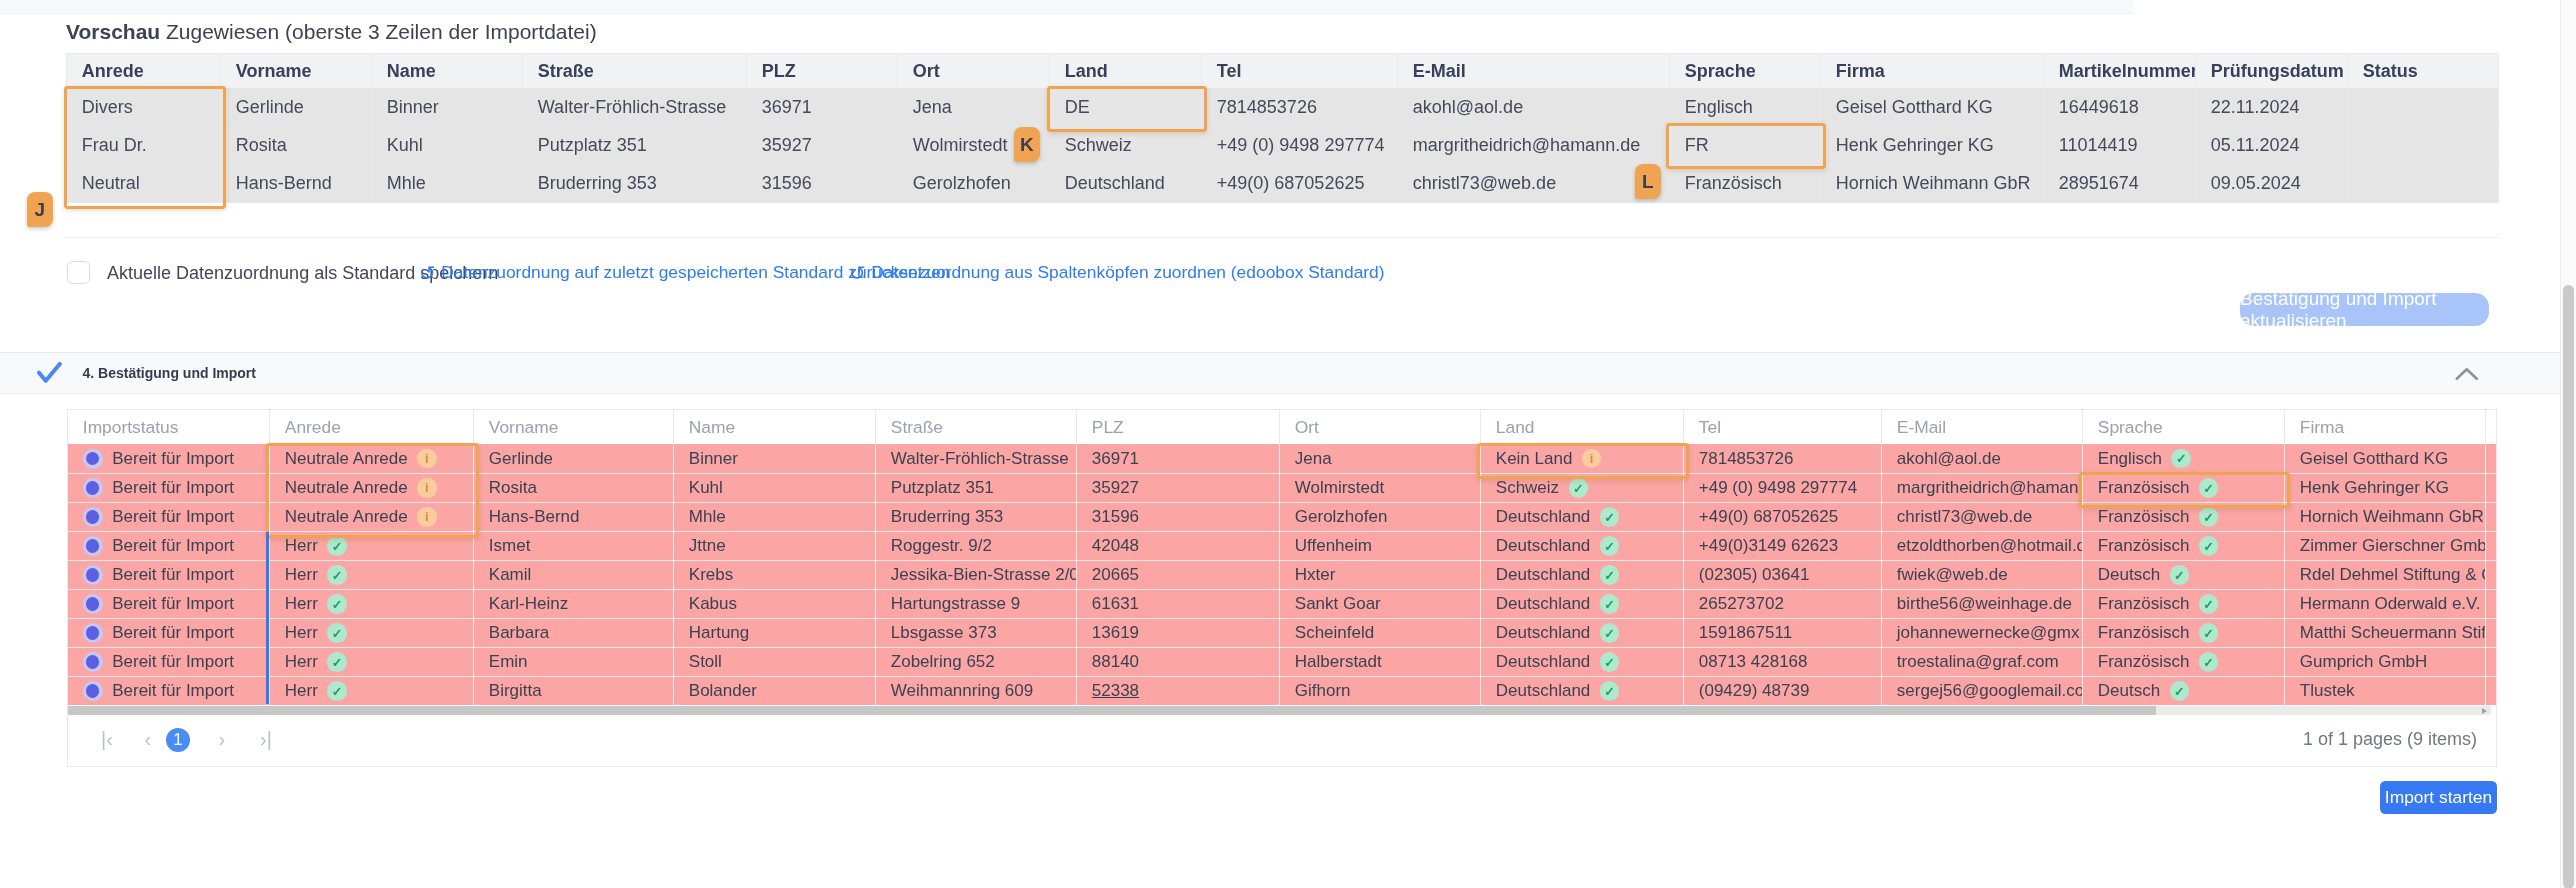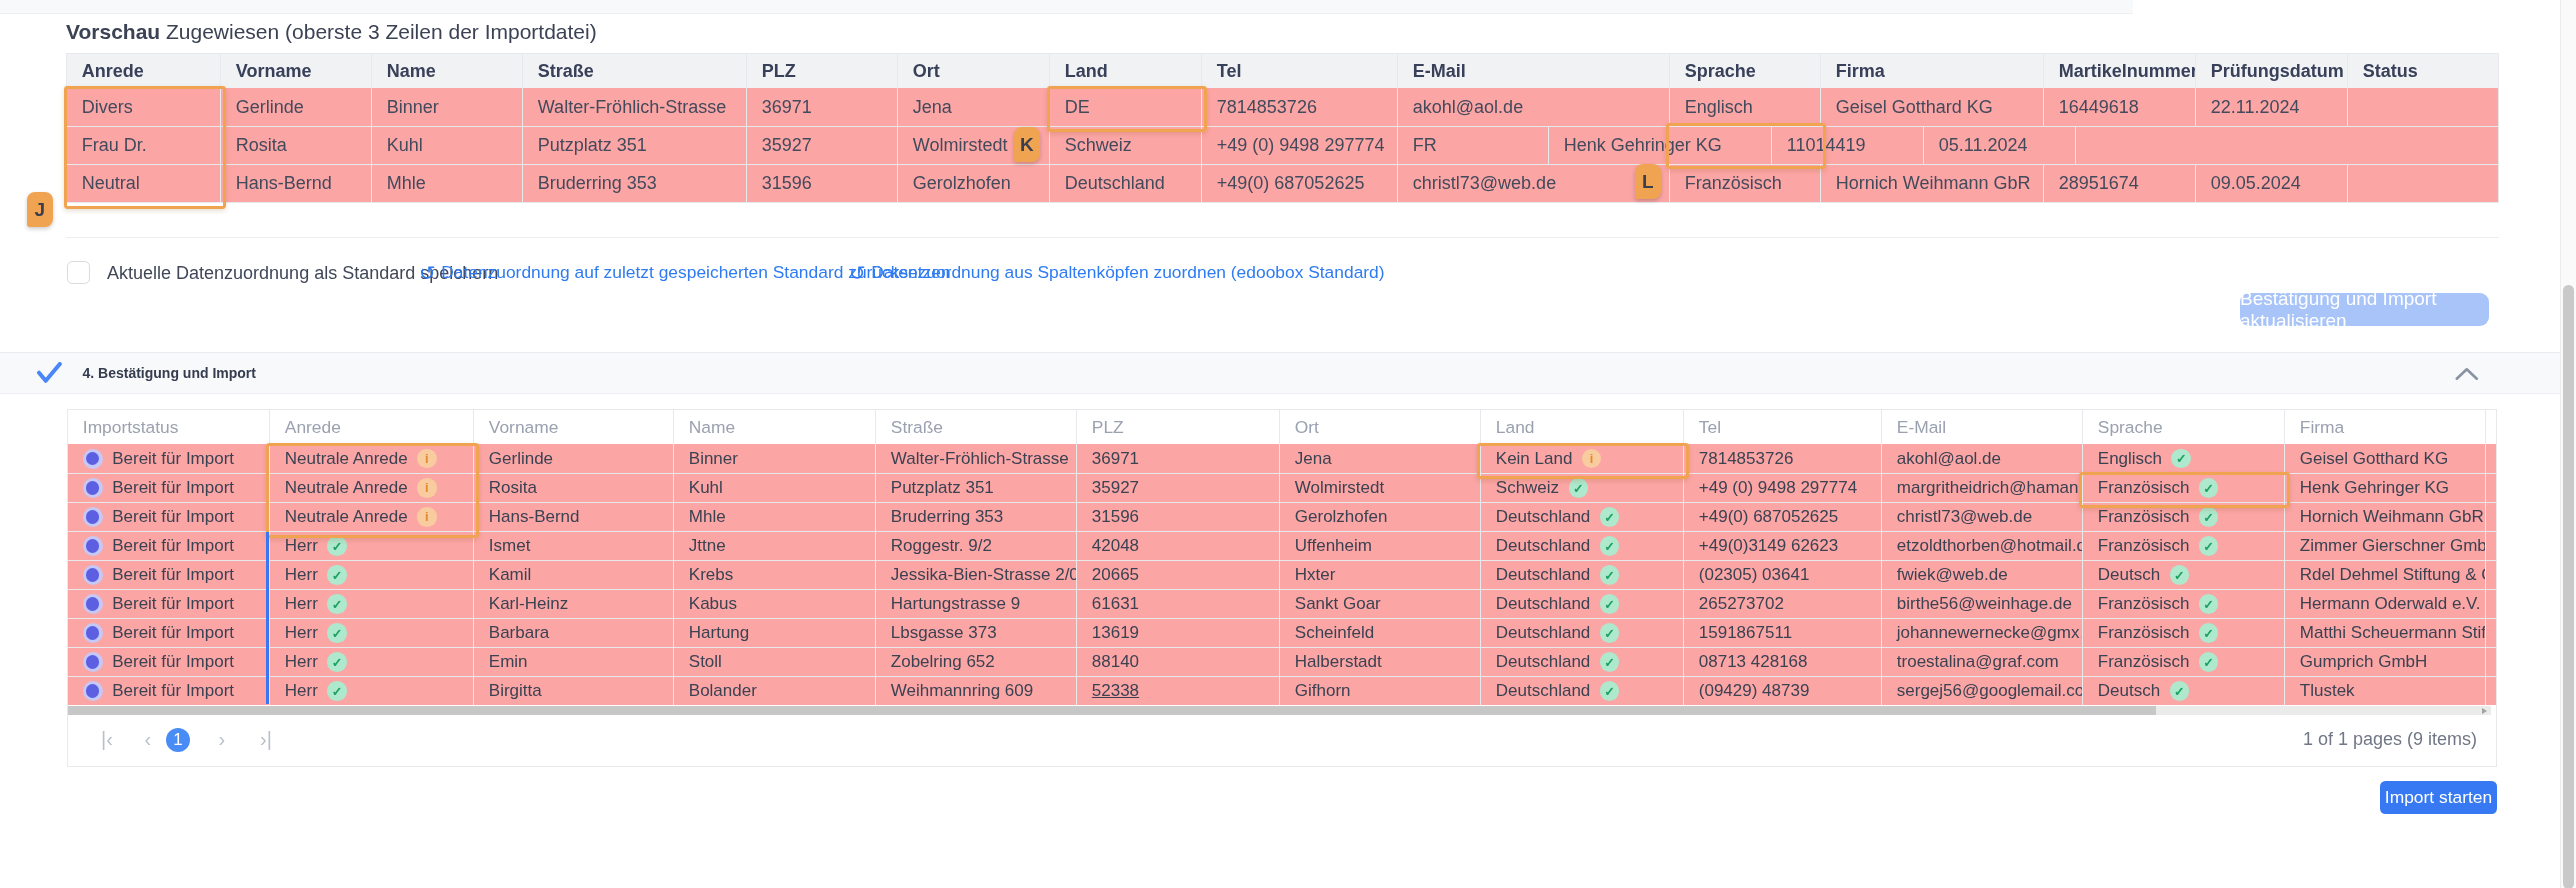--- a/index.html
+++ b/index.html
@@ -23,21 +23,21 @@
   .trow{display:flex;box-sizing:border-box;}
   .trow + .trow{border-top:1.3px solid #e7e9ec;}
   .cell{flex:none;box-sizing:border-box;display:flex;align-items:center;gap:9.4px;
         padding:0 14.8px;overflow:hidden;white-space:nowrap;}
   .cell + .cell{border-left:1.3px solid #e7e9ec;}
   .cell:last-child{flex:1 1 auto;}
 
   
   .prev-head{background:#f1f2f4;height:34px;}
   .prev-head .cell{font-weight:700;font-size:18px;color:#39415a;}
-  .prev-row{height:38px;background:#fca5a5;}
+  .prev-row{height:38px;background:#e5e5e5;}
   .prev-row .cell{font-size:18px;color:#434a5c;}
 
   
   .imp-head{background:#fff;height:34px;}
   .imp-head .cell{font-size:17.4px;color:#9aa1af;}
   .imp-row{height:29px;background:#fca5a5;}
   .imp-row .cell{font-size:17px;color:#3b4252;}
 
   
   .dot-status{width:20px;height:20px;border-radius:50%;background:#c6c8f6;flex:none;
@@ -53,21 +53,21 @@
 
   
   .chkbox{left:67px;top:261px;width:23px;height:23px;border:1.3px solid #d8dade;border-radius:5.4px;background:#fff;box-sizing:border-box;}
   .chk-label{left:107px;top:263px;font-size:18px;color:#3f4758;}
   .blue-link{font-size:17.4px;color:#2e7bf3;display:flex;align-items:center;gap:5.4px;}
   .undo-glyph{font-size:20px;line-height:20px;color:#2e7bf3;}
   .link1{left:419px;top:262px;}
   .link2{left:849px;top:262px;}
 
   
-  .btn{display:flex;align-items:center;justify-content:center;border-radius:9px;color:#fff;box-sizing:border-box;}
+  .btn{display:flex;align-items:center;justify-content:center;border-radius:14px;color:#fff;box-sizing:border-box;}
   .btn-update{left:2240px;top:293px;width:249px;height:33px;background:#a9c4f8;font-size:19px;}
   .btn-import{left:2380px;top:781px;width:117px;height:33px;background:#3779f3;font-size:17.4px;border-radius:5.4px;}
 
   
   .section-bar{left:0;top:352px;width:2560px;height:42px;background:#f8f9fb;
                border-top:1.3px solid #e9ebee;border-bottom:1.3px solid #edeef1;
                display:flex;align-items:center;box-sizing:border-box;}
   .section-check{margin-left:37px;flex:none;}
   .section-title{margin-left:20px;font-size:14px;font-weight:700;color:#353c4e;}
   .section-chevron{position:absolute;right:81px;top:13.4px;}
@@ -146,20 +146,21 @@
       </div>
       <div class="trow prev-row">
         <div class="cell" style="width: 153px;">Frau Dr.</div>
         <div class="cell" style="width: 151px;">Rosita</div>
         <div class="cell" style="width: 151px;">Kuhl</div>
         <div class="cell" style="width: 224px;">Putzplatz 351</div>
         <div class="cell" style="width: 151px;">35927</div>
         <div class="cell" style="width: 152px;">Wolmirstedt</div>
         <div class="cell" style="width: 152px;">Schweiz</div>
         <div class="cell" style="width: 196px;">+49 (0) 9498 297774</div>
+        <div class="cell" style="width: 272px;">margritheidrich@hamann.de</div>
         <div class="cell" style="width: 151px;">FR</div>
         <div class="cell" style="width: 223px;">Henk Gehringer KG</div>
         <div class="cell" style="width: 152px;">11014419</div>
         <div class="cell" style="width: 152px;">05.11.2024</div>
         <div class="cell" style="width: 153px;"></div>
       </div>
       <div class="trow prev-row">
         <div class="cell" style="width: 153px;">Neutral</div>
         <div class="cell" style="width: 151px;">Hans-Bernd</div>
         <div class="cell" style="width: 151px;">Mhle</div>

